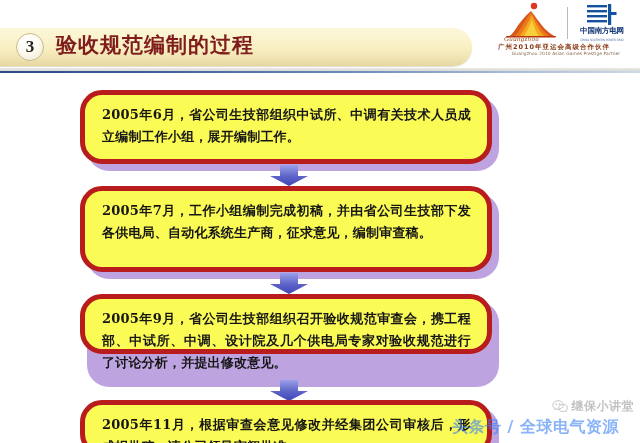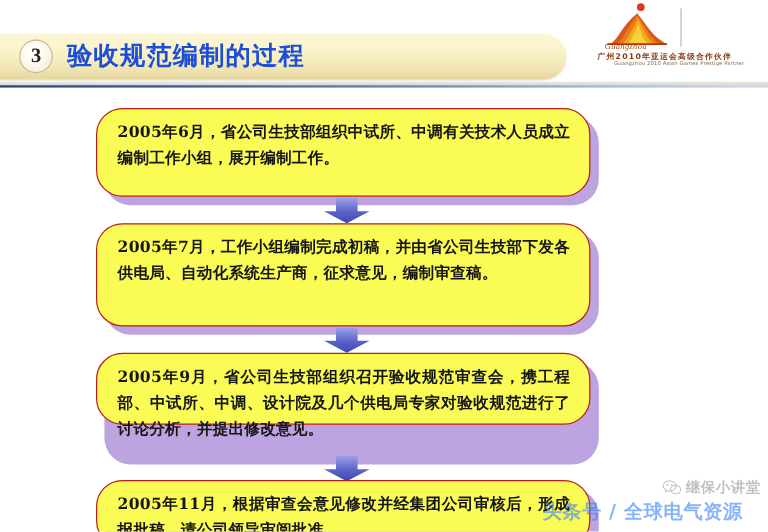--- a/index.html
+++ b/index.html
@@ -62,24 +62,24 @@
     line-height: 26px;
     text-align: center;
   }
 
   .title-text {
     position: absolute;
     left: 56px;
     top: 32px;
     height: 30px;
     line-height: 30px;
-    font-family: Liberation Sans, sans-serif;
+    font-family: Liberation Mono, monospace;
     font-size: 21px;
     font-weight: 700;
-    color: #1d4ed8;
+    color: #7f1d1d;
     letter-spacing: 1px;
     white-space: nowrap;
   }
 
   .divider-gray {
     position: absolute;
     left: 0;
     top: 68px;
     width: 640px;
     height: 3px;
@@ -214,21 +214,21 @@
     border-radius: 22px;
     background: #bda4e0;
   }
   .step-box {
     position: absolute;
     left: 0;
     top: 0;
     width: 412px;
     border-radius: 22px;
     background: #fbfb55;
-    border: 1px solid #b91c1c;
+    border: 5px solid #b91c1c;
     box-sizing: border-box;
   }
   .step-text {
     font-family: "DejaVu Serif", "Liberation Serif", serif;
     font-size: 13px;
     font-weight: 700;
     color: #161616;
     line-height: 22px;
     letter-spacing: .2px;
     padding: 9px 16px 9px 17px;
@@ -301,20 +301,32 @@
             <path d="M33 10 C29 16 25 22 21 29 C19 32 17 34 15 35 L52 35 C48 32 44 28 41 23 C38 18 35 14 33 10 Z" fill="#ea7a1c"></path>
             <path d="M34 13 C31 19 28 24 25 29 C23 32 22 34 20 35 L47 35 C44 32 41 28 39 24 C37 20 35 16 34 13 Z" fill="#f4a81e"></path>
             <path d="M34 18 C32 23 30 27 28 31 C27 33 26 34 25 35 L42 35 C40 33 38 30 37 27 C36 24 35 21 34 18 Z" fill="#f8cf3c"></path>
             <rect x="8" y="34" width="50" height="1.6" rx=".8" fill="#b4350f"></rect>
           </svg>
           <div class="logo-gz-text">Guangzhou</div>
         </div>
 
         <div class="logo-sep"></div>
 
+        <div class="logo-csg">
+          <svg class="logo-csg-mark" width="30" height="21" viewBox="0 0 30 21" aria-hidden="true">
+            <rect x="0" y="1" width="20" height="2.4" fill="#14529e"></rect>
+            <rect x="0" y="6" width="20" height="2.4" fill="#14529e"></rect>
+            <rect x="0" y="11" width="20" height="2.4" fill="#14529e"></rect>
+            <rect x="0" y="16" width="20" height="2.4" fill="#14529e"></rect>
+            <rect x="21" y="0" width="3.2" height="21" fill="#14529e"></rect>
+            <rect x="24" y="8" width="5.5" height="3" fill="#14529e"></rect>
+          </svg>
+          <div class="logo-csg-name">中国南方电网</div>
+          <div class="logo-csg-en">CHINA SOUTHERN POWER GRID</div>
+        </div>
       </div>
 
       <div class="logo-caption-cn">广州2010年亚运会高级合作伙伴</div>
       <div class="logo-caption-en">Guangzhou 2010 Asian Games Prestige Partner</div>
     </div>
   </div>
 
   <div class="flow">
 
     <div class="step" style="top:10px;height:74px;">

